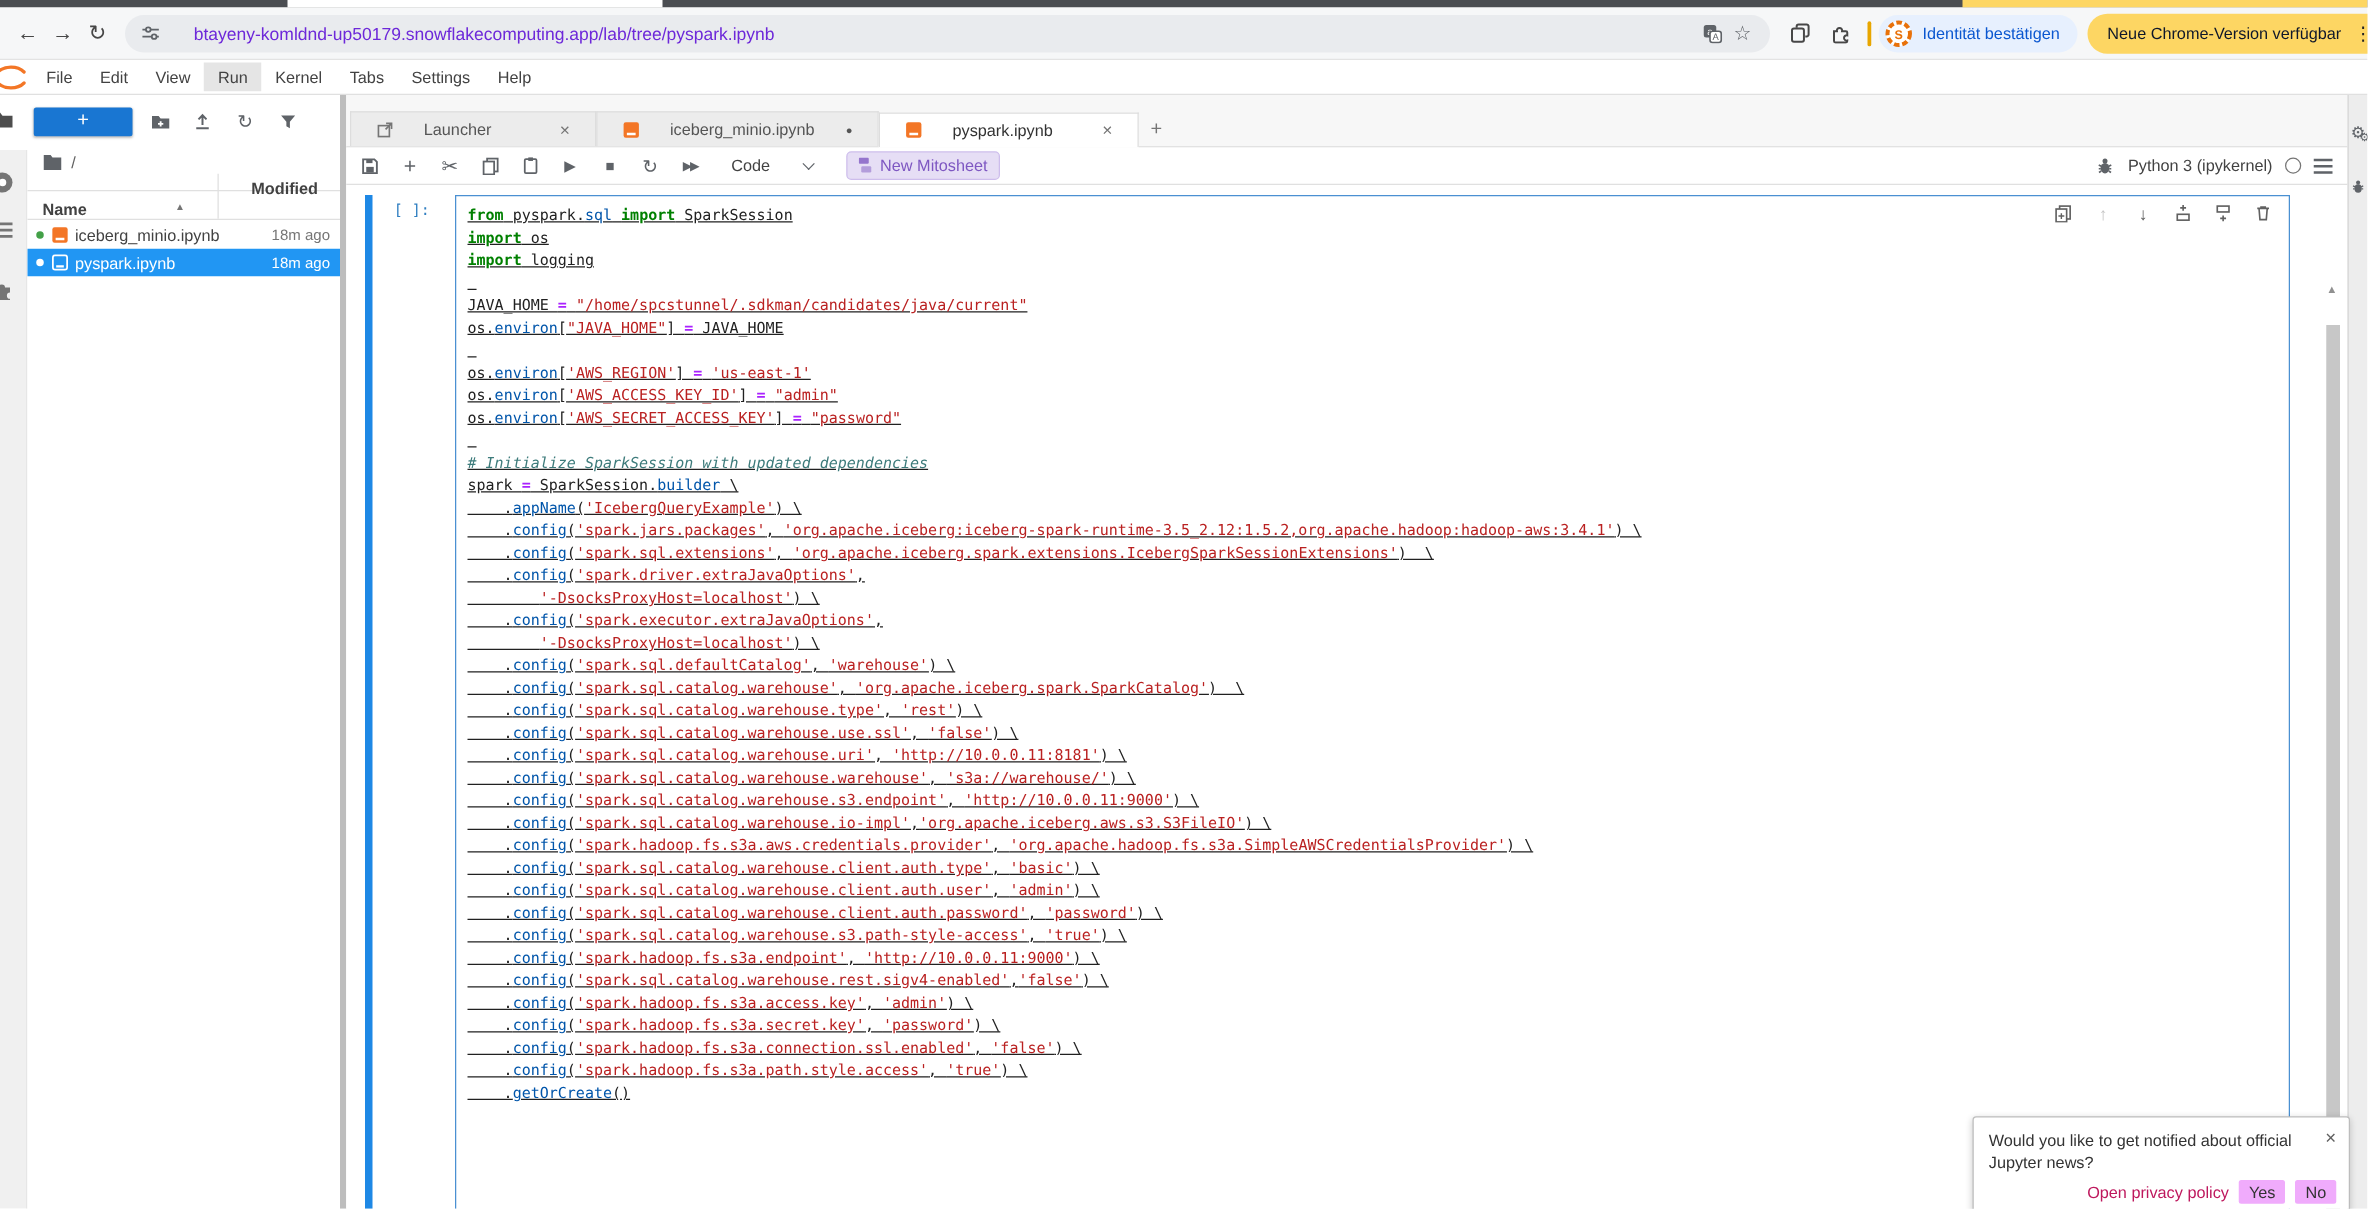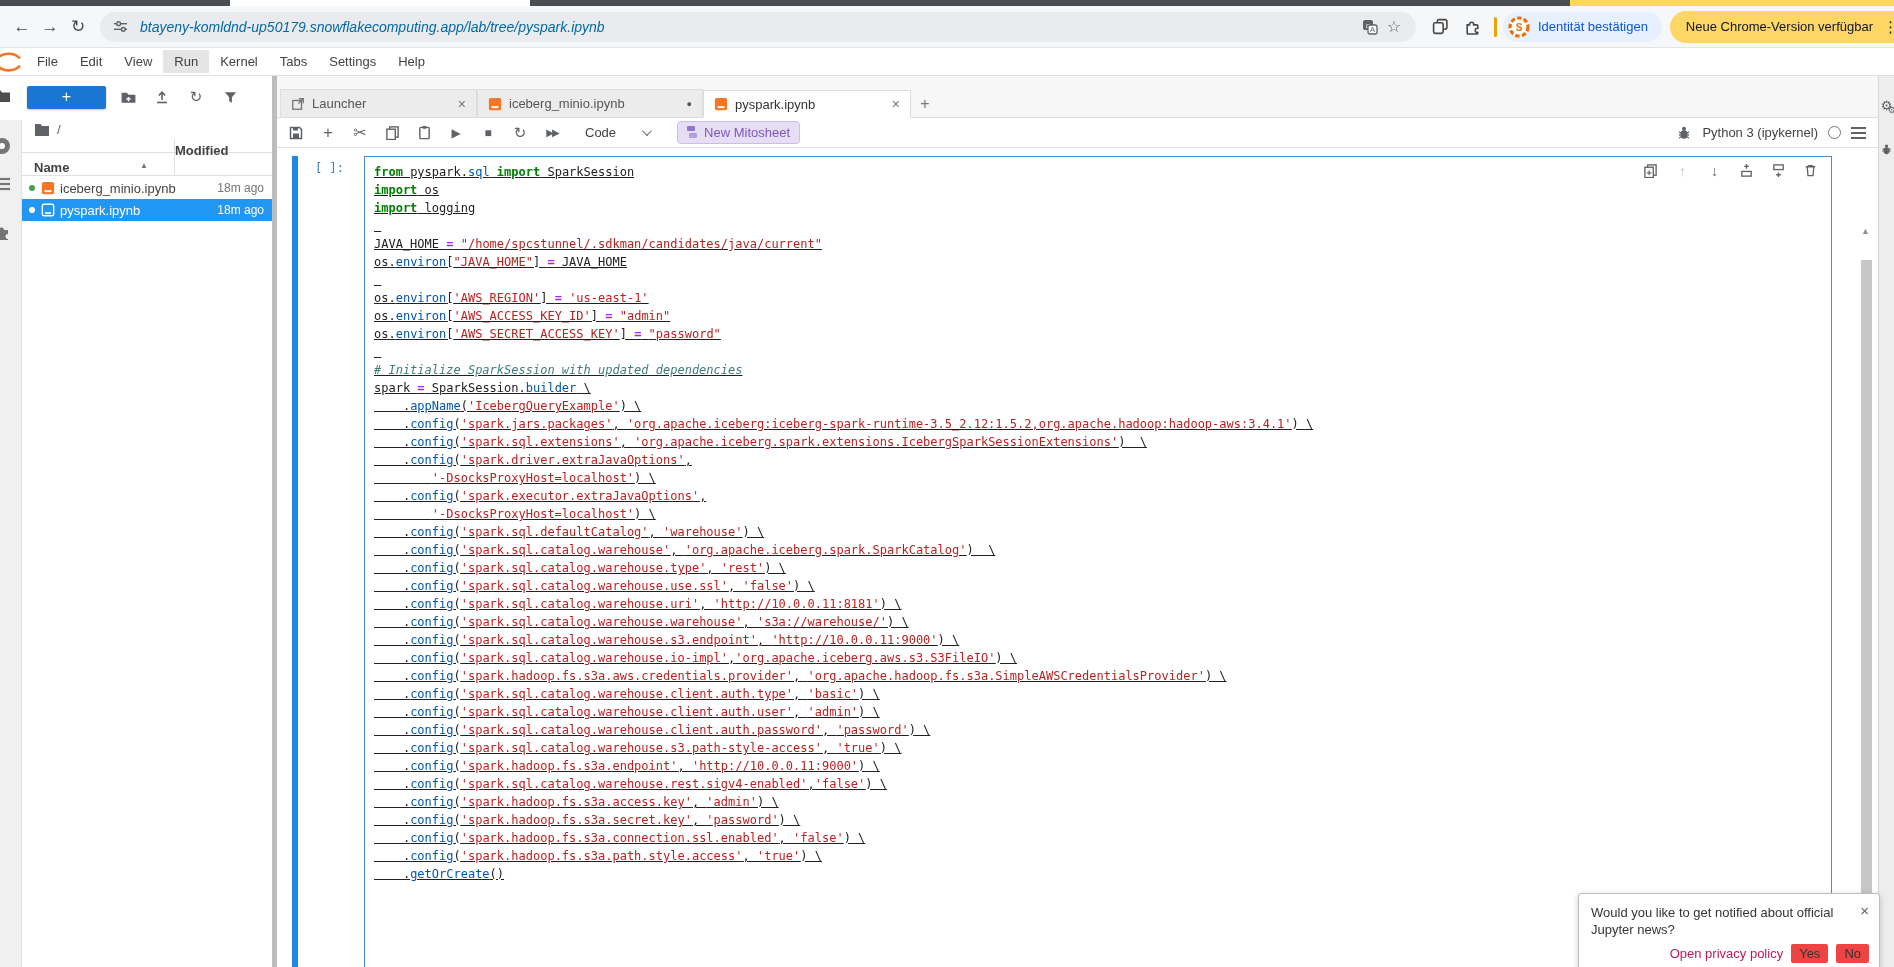--- a/index.html
+++ b/index.html
@@ -8,21 +8,21 @@
 
   
   .tabstrip { position:absolute; top:0; left:0; right:0; height:6px; background:#4a4d51; }
   .tabstrip .seg-activetab { position:absolute; left:230px; width:300px; top:0; bottom:0; background:#fff; }
   .tabstrip .seg-yellow { position:absolute; left:1570px; right:0; top:0; bottom:0; background:#fdd663; }
 
   
   .chrome-bar { position:absolute; top:6px; left:0; right:0; height:42px; background:#f6f7f8; display:flex; align-items:center; padding:0 8px; border-bottom:1px solid #e3e3e3; }
   .nav-btn { width:28px; height:28px; display:flex; align-items:center; justify-content:center; font-size:17px; color:#474747; border-radius:50%; flex:none; }
   .addr-pill { height:30px; background:#e9ebee; border-radius:15px; display:flex; align-items:center; padding:0 10px 0 8px; margin:0 8px; width:1316px; flex:none; }
-  .addr-url { font-size:14px; color:#0369a1; margin-left:8px; flex:1; white-space:nowrap; overflow:hidden;font-style:italic; }
+  .addr-url { font-size:14px; color:#6d28d9; margin-left:23px; flex:1; white-space:nowrap; overflow:hidden; }
   .addr-pill .mini { width:24px; height:24px; display:flex; align-items:center; justify-content:center; color:#5f6368; flex:none; }
   .star { font-size:16px; color:#5f6368; }
   .chrome-ic { width:26px; height:26px; display:flex; align-items:center; justify-content:center; margin:0 3px; flex:none; }
   .orange-div { width:3px; height:20px; background:#e8a600; border-radius:2px; margin:0 6px; flex:none; }
   .identity-pill { height:30px; background:#e7f0fe; border-radius:15px; display:flex; align-items:center; gap:7px; padding:2px 14px 2px 4px; flex:none; margin-right:8px; }
   .identity-pill span { font-size:13px; color:#0b57d0; white-space:nowrap; }
   .update-pill { height:32px; background:#fdd663; border-radius:16px 0 0 16px; display:flex; align-items:center; padding:0 10px 0 16px; flex:none; margin-right:-8px; }
   .update-pill .lbl { font-size:13px; color:#0f172a; white-space:nowrap; }
   .update-pill .dots { font-size:15px; color:#202124; margin-left:10px; }
 
@@ -42,34 +42,34 @@
 
   
   .fb { position:absolute; left:22px; top:0; width:250px; bottom:0; background:#fff; font-size:13px; }
   .fb-toolbar { position:absolute; top:9px; left:5px; right:2px; height:24px; display:flex; align-items:center; }
   .new-launcher { width:79px; height:23px; background:#1976d2; border-radius:2px; color:#fff; font-size:16px; display:flex; align-items:center; justify-content:center; box-shadow:0 1px 2px rgba(0,0,0,.25); }
   .fb-ic { width:24px; height:24px; display:flex; align-items:center; justify-content:center; color:#5f6368; margin-left:10px; }
   .fb-crumb { position:absolute; top:46px; left:12px; display:flex; align-items:center; gap:7px; color:#616161; }
   .fb-head { position:absolute; top:76px; left:0; right:0; height:24px; border-top:1px solid #e0e0e0; border-bottom:1px solid #e0e0e0; display:flex; align-items:flex-end; font-weight:bold; color:#424242; }
   .fb-head .h-name { padding-left:12px; }
   .caret-sort { font-size:8px; color:#757575; position:absolute; left:118px; top:8px; }
-  .fb-head .h-mod { position:absolute; left:152px; right:0; border-left:1px solid #e0e0e0; height:36px; line-height:24px; }
+  .fb-head .h-mod { position:absolute; left:152px; right:0; border-left:1px solid #e0e0e0; padding-left:26px; height:36px; line-height:24px; }
   .fb-row { position:absolute; left:0; right:0; height:22px; display:flex; align-items:center; color:#424242; }
   .fb-row .dot { width:6px; height:6px; border-radius:50%; margin:0 6px 0 7px; flex:none; }
   .fb-row .fname { margin-left:5px; white-space:nowrap; overflow:hidden; flex:1; }
   .fb-row .fmod { font-size:12px; color:#757575; padding-right:8px; flex:none; }
   .fb-row.selected { background:#2196f3; color:#fff; }
   .fb-row.selected .fmod { color:#fff; }
 
   .panel-divider { position:absolute; left:272px; top:0; bottom:0; width:5px; background:#bdbdbd; }
 
   
   .doc { position:absolute; left:277px; right:16px; top:0; bottom:0; }
   .doc-tabbar { position:absolute; top:0; left:0; right:0; height:42px; background:#f7f7f7; border-bottom:1px solid #dcdcdc; display:flex; align-items:flex-end; padding-left:3px; }
-  .dtab { display:flex; align-items:center; gap:7px; height:28px; padding:0 10px; background:#ececec; border:1px solid #ddd; border-bottom:none; color:#555; font-size:13px; flex:none; }
+  .dtab { display:flex; align-items:center; gap:24px; height:28px; padding:0 20px; background:#ececec; border:1px solid #ddd; border-bottom:none; color:#555; font-size:13px; flex:none; }
   .dtab.active { background:#fff; color:#333; margin-bottom:-1px; border-bottom:1px solid #fff; }
   .dtab .x { margin-left:auto; color:#757575; font-size:14px; }
   .dtab .dirty { margin-left:auto; color:#555; font-size:9px; }
   .tab-add { width:28px; height:26px; display:flex; align-items:center; justify-content:center; color:#757575; font-size:16px; }
 
   .nb-toolbar { position:absolute; top:42px; left:0; right:0; height:30px; background:#fff; border-bottom:1px solid #e0e0e0; display:flex; align-items:center; padding:0 8px 0 10px; gap:14px; }
   .tb-ic { width:18px; height:18px; display:flex; align-items:center; justify-content:center; color:#5f6368; font-size:13px; flex:none; }
   .celltype { display:flex; align-items:center; gap:26px; margin-left:10px; color:#424242; font-size:13px; }
   .chev { width:7px; height:7px; border-right:1.5px solid #5f6368; border-bottom:1.5px solid #5f6368; transform:rotate(45deg) translateY(-2px); }
   .mito-btn { display:flex; align-items:center; gap:6px; background:#e6def5; border:1px solid #cdbdec; border-radius:4px; padding:3px 9px; color:#7e57c2; font-size:13px; margin-left:14px; }
@@ -101,21 +101,21 @@
   .right-strip { position:absolute; right:0; top:0; bottom:0; width:16px; background:#ededed; border-left:1px solid #d5d5d5; display:flex; flex-direction:column; align-items:center; padding-top:22px; gap:30px; }
   .rs-ic { color:#5f6368; font-size:13px; position:relative; }
   .rs-ic .g2 { position:absolute; font-size:9px; left:7px; top:7px; }
 
   
   .notif { position:absolute; left:1578px; top:893px; width:302px; height:95px; background:#fff; border:1px solid #bdbdbd; border-radius:3px; box-shadow:0 2px 6px rgba(0,0,0,.2); padding:10px 12px; font-size:13px; color:#333; }
   .notif .msg { width:252px; line-height:17px; }
   .notif .close { position:absolute; top:8px; right:10px; color:#616161; font-size:15px; }
   .notif .actions { position:absolute; top:50px; right:10px; display:flex; align-items:center; gap:8px; }
   .notif .plink { color:#be185d; }
-  .notif .nbtn { background:#ef4444; border-radius:2px; padding:2px 8px; color:#333; }
+  .notif .nbtn { background:#f0abfc; border-radius:2px; padding:2px 8px; color:#333; }
 
   svg { display:block; }
 </style>
 </head>
 <body>
 
 <div class="screen">
 
   <div class="tabstrip">
     <div class="seg-activetab"></div>

